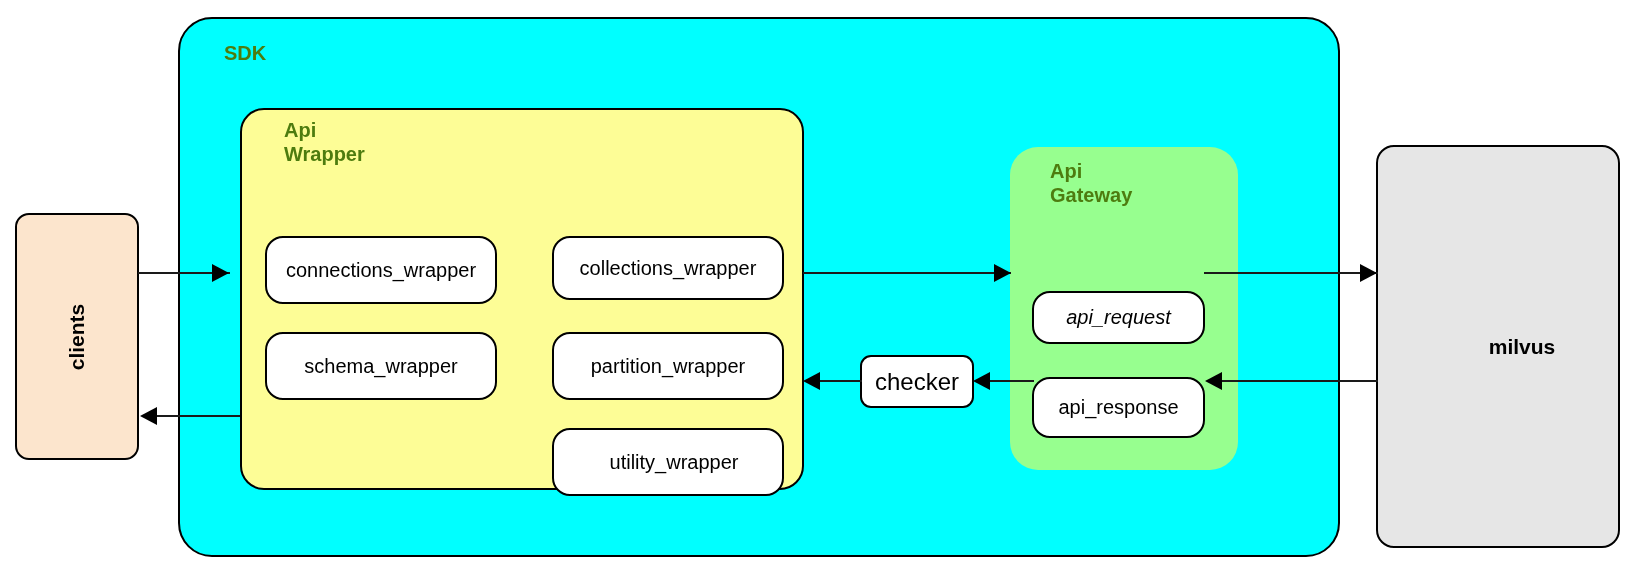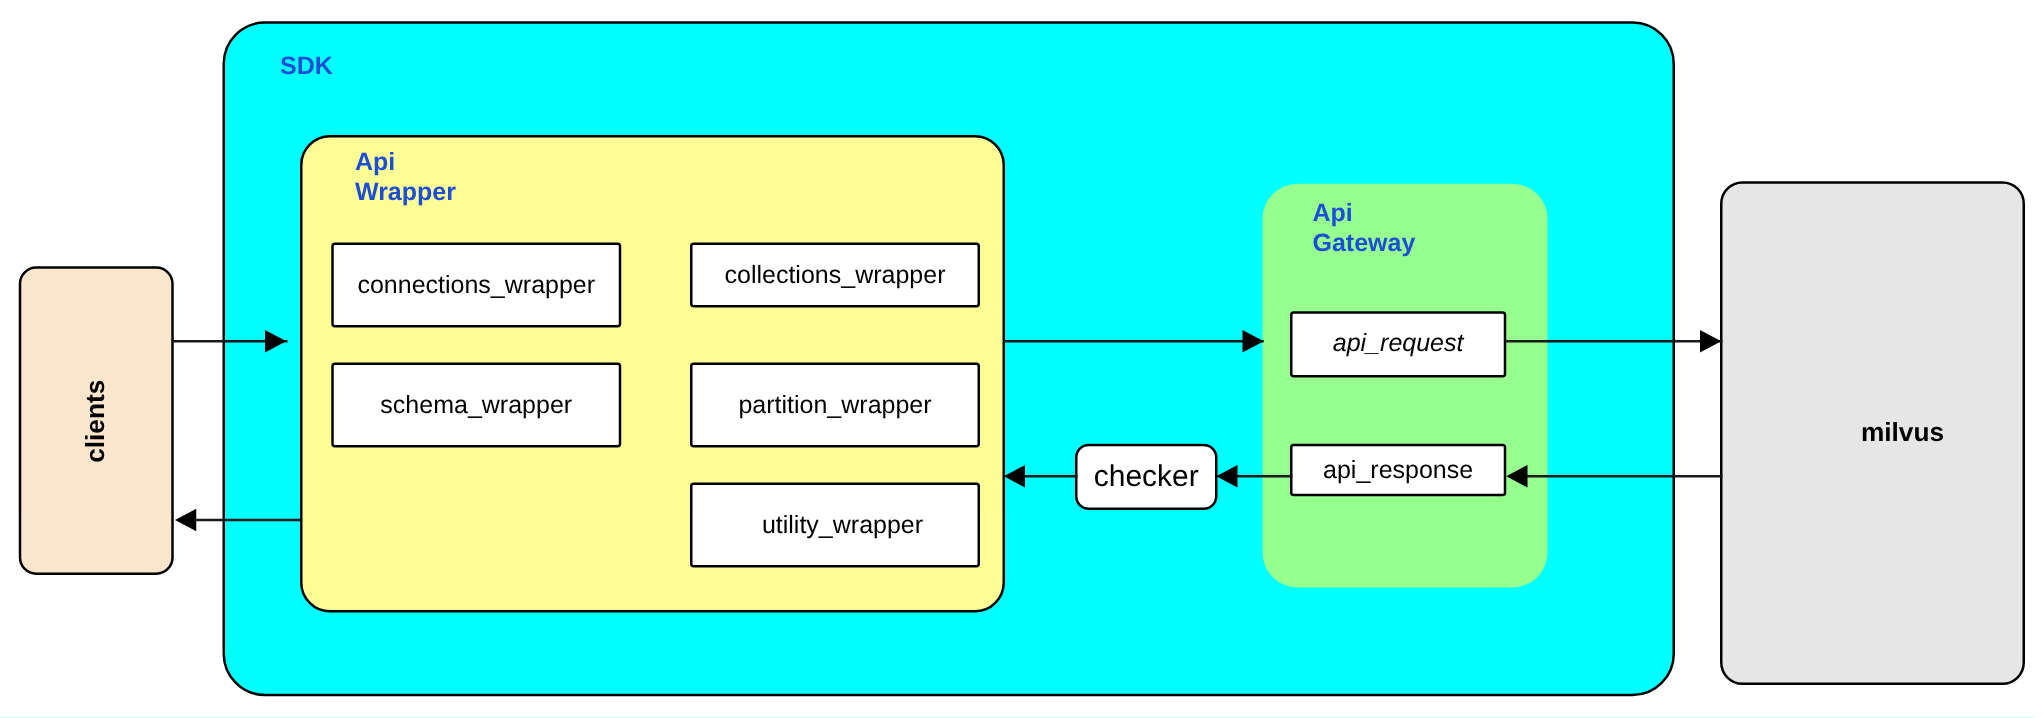--- a/index.html
+++ b/index.html
@@ -44,40 +44,41 @@
     height: 323px;
     background: #97ff8f;
     border-radius: 28px;
     border: none;
   }
   
   .group-title {
     position: absolute;
     font-weight: bold;
     font-size: 20px;
-    color: #1d4ed8;
+    color: #4d7c0f;
     line-height: 1.22;
     white-space: pre-line;
   }
   .title-sdk   { left: 44px;  top: 22px; }
   .title-wrap  { left: 42px;  top: 8px;  }
   .title-gate  { left: 40px;  top: 12px; }
   
   .node {
     position: absolute;
     box-sizing: border-box;
     background: #ffffff;
     border: 2px solid #000000;
-    border-radius: 3px;
+    border-radius: 18px;
     display: flex;
     align-items: center;
     justify-content: center;
     font-size: 20px;
     color: #000000;
     text-align: center;
+    margin-top: 42px;
   }
   
   .clients-box {
     left: 15px;
     top: 213px;
     width: 124px;
     height: 247px;
     background: #fce5cd;
     border-radius: 14px;
     display: flex;
@@ -148,34 +149,34 @@
   <div class="box sdk-container">
     <div class="group-title title-sdk">SDK</div>
   </div>
 
   <div class="box wrapper-container">
     <div class="group-title title-wrap">Api
 Wrapper</div>
   </div>
 
   <div class="node" style="left:265px; top:194px; width:232px; height:68px;">connections_wrapper</div>
-  <div class="node" style="left:552px; top:194px; width:232px; height:52px;">collections_wrapper</div>
+  <div class="node" style="left:552px; top:194px; width:232px; height:64px;">collections_wrapper</div>
 
   <div class="node" style="left:552px; top:290px; width:232px; height:68px;">partition_wrapper</div>
   <div class="node" style="left:265px; top:290px; width:232px; height:68px;">schema_wrapper</div>
 
   <div class="node" style="left:552px; top:386px; width:232px; height:68px;padding-left:12px;">utility_wrapper</div>
 
   <div class="box gateway-container">
     <div class="group-title title-gate">Api
 Gateway</div>
   </div>
 
   <div class="node" style="left:1032px; top:249px; width:173px; height:53px;font-style:italic;">api_request</div>
-  <div class="node" style="left:1032px; top:355px; width:173px; height:42px;">api_response</div>
+  <div class="node" style="left:1032px; top:335px; width:173px; height:61px;">api_response</div>
 
   <div class="box checker-box">checker</div>
 
   <div class="box milvus-box">
     <span class="milvus-label">milvus</span>
   </div>
 
   <div class="hline" style="left:138px; top:272px; width:92px;"></div>
   <div class="arrow-r" style="left:212px; top:264px;"></div>
 

